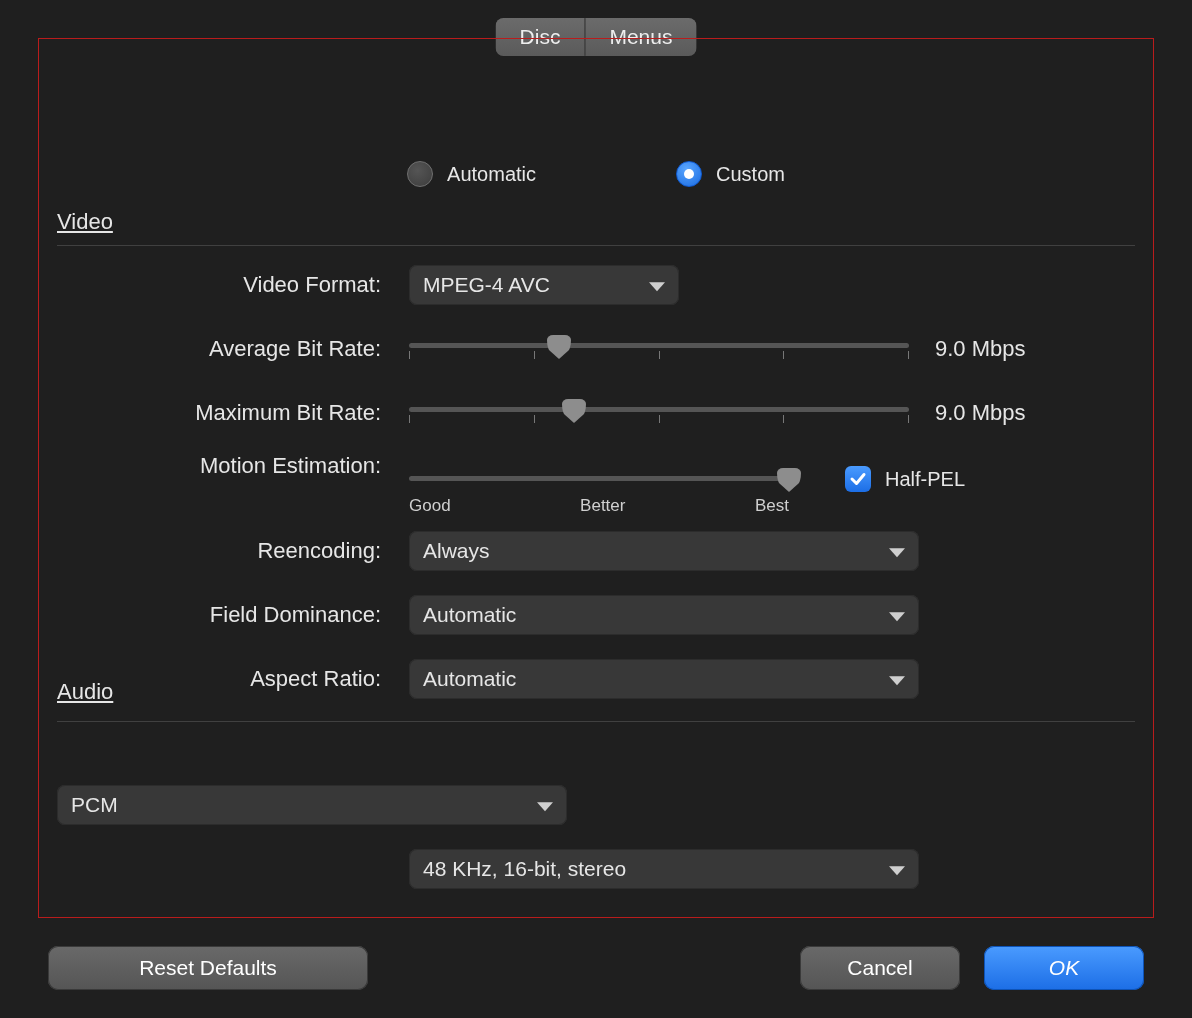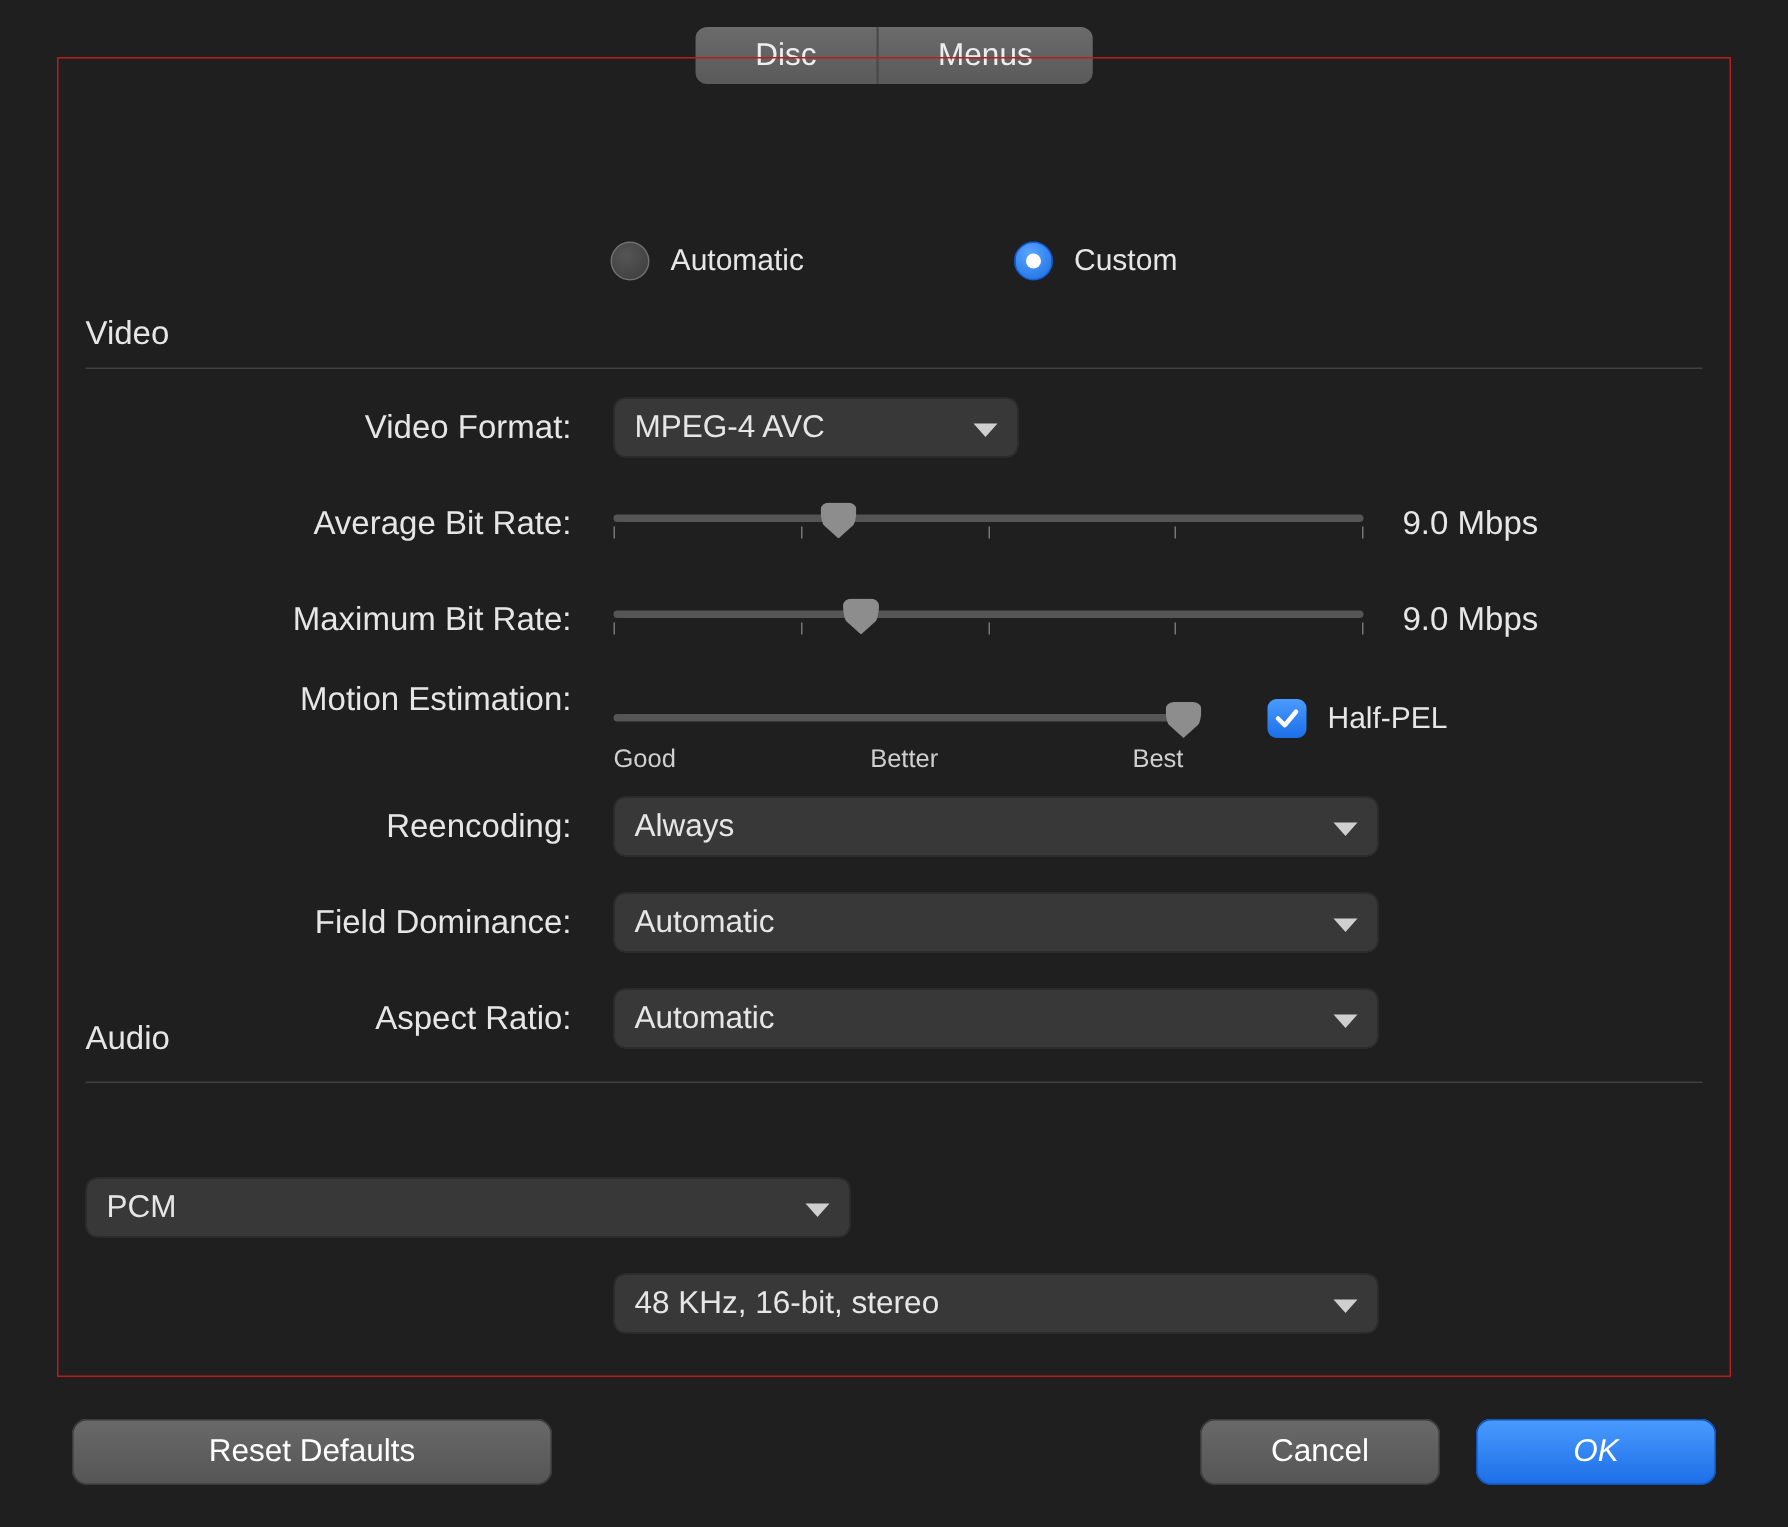--- a/index.html
+++ b/index.html
@@ -46,21 +46,21 @@
     top: 18px; left: 50%;
     transform: translateX(-50%);
     display: flex;
     border-radius: 8px;
     overflow: hidden;
     box-shadow: 0 0 0 1px #2b2b2b inset;
   }
   .segmented .seg {
     height: 38px;
     display: flex; align-items: center; justify-content: center;
-    padding: 0 40px;
+    padding: 0 24px;
     background: linear-gradient(#6b6b6b, #5a5a5a);
     color: #eee;
     font-size: 21px;
     cursor: pointer;
     border-right: 1px solid #4a4a4a;
   }
   .segmented .seg:last-child { border-right: none; }
   .segmented .seg.active {
     background: linear-gradient(#3d8dff, #1c6ee6);
     color: #fff;
@@ -92,20 +92,21 @@
     width: 10px; height: 10px;
     background: #fff;
     border-radius: 50%;
   }
 
   
   .section-title {
     position: absolute;
     left: 18px;
     font-size: 22px;
+    text-decoration: underline;
   }
   .video-title { top: 170px; }
   .audio-title { top: 640px; }
 
   .hr {
     position: absolute;
     left: 18px; right: 18px;
     height: 1px; background: var(--hr);
   }
   .hr-video { top: 206px; }

